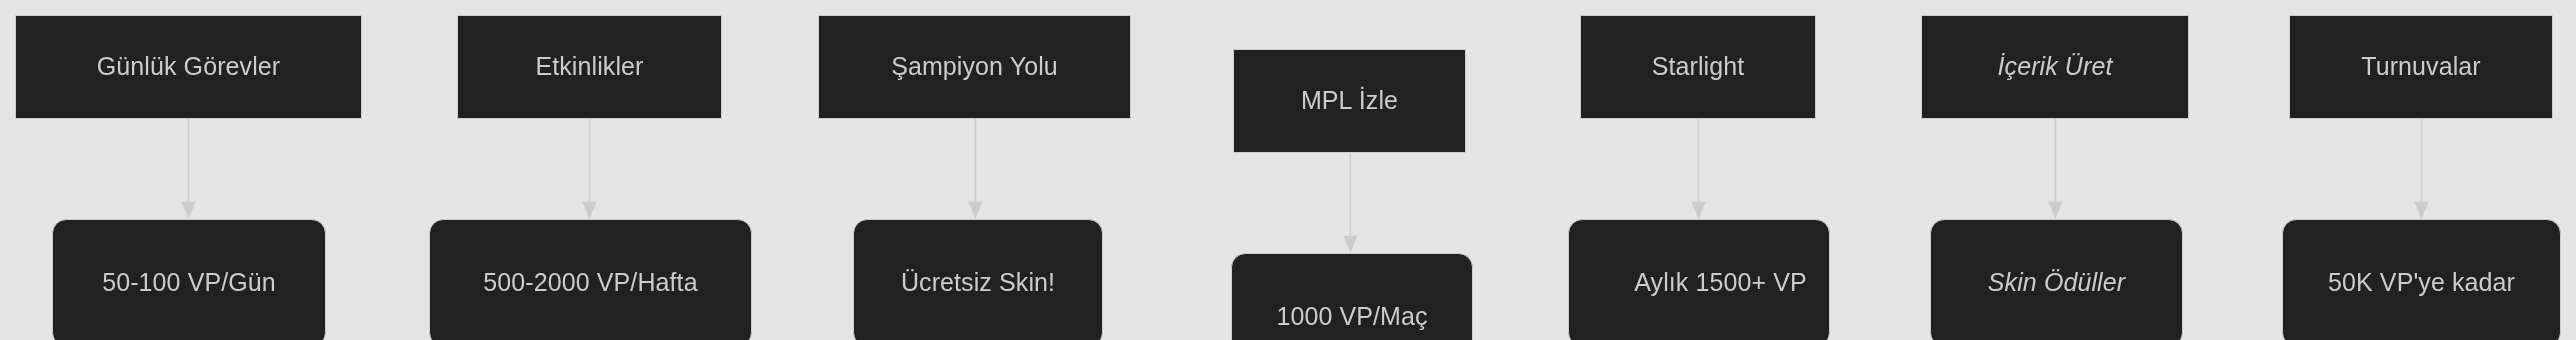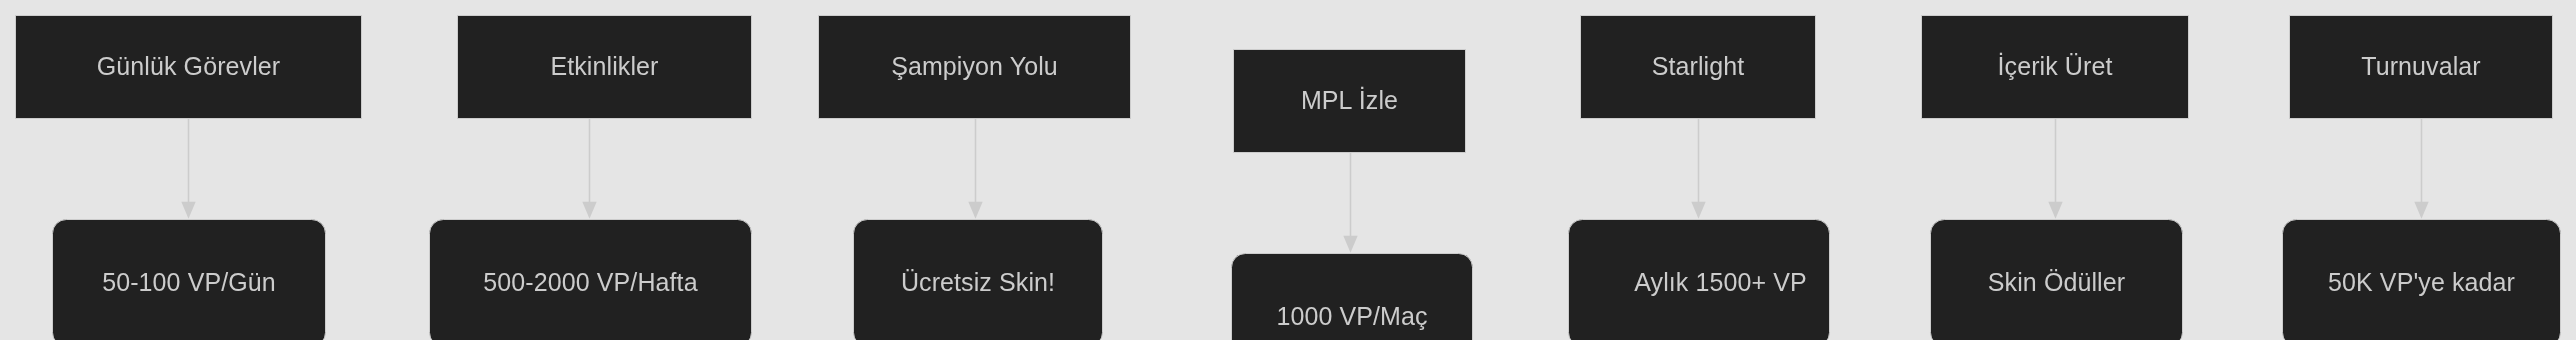--- a/index.html
+++ b/index.html
@@ -95,21 +95,21 @@
         <span class="node-label">50-100 VP/Gün</span>
       </div>
       <div class="edge" style="left: 174px;">
         <svg width="29" height="101" viewBox="0 0 44 155">
           <line x1="22" y1="0" x2="22" y2="136" stroke="#cccccc" stroke-width="2.4"></line>
           <polygon points="22,153 11,127 33,127" fill="#cccccc"></polygon>
         </svg>
       </div>
     </div>
     <div class="column" style="left: 0px; width: 2576px;">
-      <div class="node-top" style="left: 457px; width: 295px;">
+      <div class="node-top" style="left: 457px; width: 265px;">
         <span class="node-label">Etkinlikler</span>
       </div>
       <div class="node-bottom" style="left: 429px; width: 323px;">
         <span class="node-label">500-2000 VP/Hafta</span>
       </div>
       <div class="edge" style="left: 575px;">
         <svg width="29" height="101" viewBox="0 0 44 155">
           <line x1="22" y1="0" x2="22" y2="136" stroke="#cccccc" stroke-width="2.4"></line>
           <polygon points="22,153 11,127 33,127" fill="#cccccc"></polygon>
         </svg>
@@ -150,21 +150,21 @@
       <div class="node-bottom" style="left: 1568px; width: 262px; padding-left: 43px;">
         <span class="node-label">Aylık 1500+ VP</span>
       </div>
       <div class="edge" style="left: 1684px;">
         <svg width="29" height="101" viewBox="0 0 44 155">
           <line x1="22" y1="0" x2="22" y2="136" stroke="#cccccc" stroke-width="2.4"></line>
           <polygon points="22,153 11,127 33,127" fill="#cccccc"></polygon>
         </svg>
       </div>
     </div>
-    <div class="column" style="left: 0px; width: 2576px;">
+    <div class="column" style="left: 0px; width: 2576px; font-style: italic;">
       <div class="node-top" style="left: 1921px; width: 268px;">
         <span class="node-label">İçerik Üret</span>
       </div>
       <div class="node-bottom" style="left: 1930px; width: 253px;">
         <span class="node-label">Skin Ödüller</span>
       </div>
       <div class="edge" style="left: 2041px;">
         <svg width="29" height="101" viewBox="0 0 44 155">
           <line x1="22" y1="0" x2="22" y2="136" stroke="#cccccc" stroke-width="2.4"></line>
           <polygon points="22,153 11,127 33,127" fill="#cccccc"></polygon>

